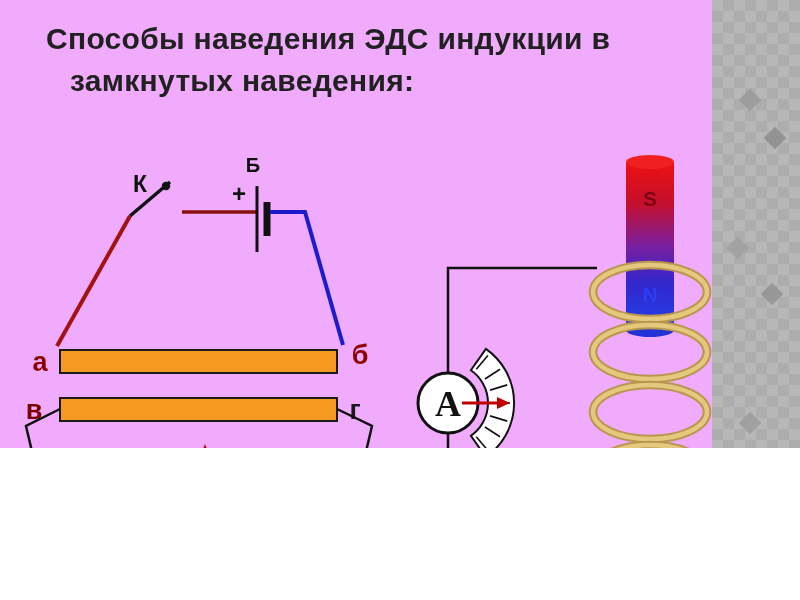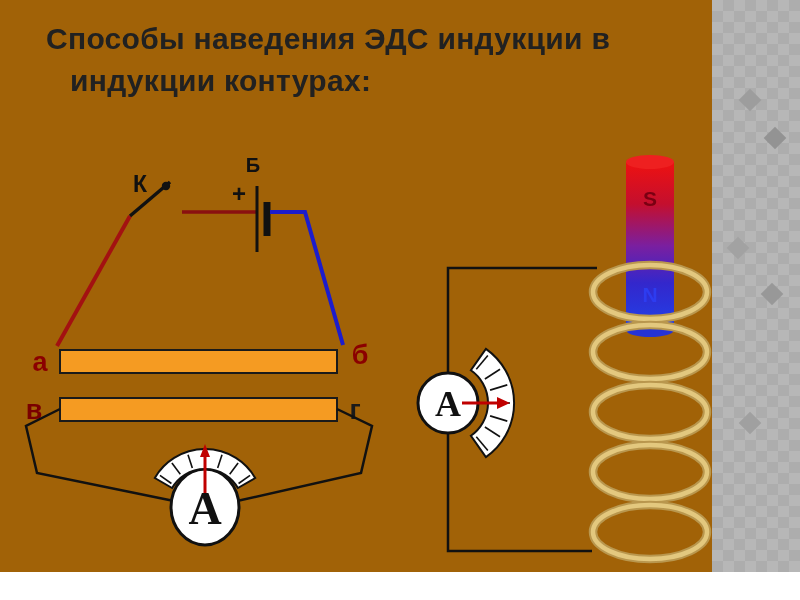--- a/index.html
+++ b/index.html
@@ -1,17 +1,17 @@
 <!DOCTYPE html>
 <html><head>
 <meta charset="utf-8">
 <style>
   html,body { margin:0; padding:0; background:#ffffff; }
   .slide {
-    position:relative; width:800px; height:572px; background:#a16207;
+    position:relative; width:800px; height:448px; background:#f0abfc;
     overflow:hidden; font-family:"Liberation Sans", sans-serif;
   }
   .title {
     position:absolute; left:46px; top:18px;
     font-weight:bold; font-size:30px; line-height:42px;
     color:#212121; letter-spacing:.3px;
   }
   .title .line { display:block; }
   .title .line2 { padding-left:24px; }
 
@@ -36,21 +36,21 @@
   .coil-outer { fill:none; stroke:#b9974e; stroke-width:8.5; }
   .coil-inner { fill:none; stroke:#e3c87e; stroke-width:4.5; }
 </style>
 </head>
 <body>
 
 <div class="slide">
 
   <div class="title">
     <span class="line line1">Способы наведения ЭДС индукции в</span>
-    <span class="line line2">индукции контурах:</span>
+    <span class="line line2">замкнутых наведения:</span>
   </div>
 
   <svg class="diagram left-diagram" width="400" height="440" viewBox="0 0 400 440">
 
     <line x1="47" y1="206" x2="120" y2="76" stroke="#a31111" stroke-width="4"></line>
 
     <line x1="120" y1="76" x2="160" y2="42" stroke="#111111" stroke-width="3.5"></line>
     <circle cx="156" cy="46" r="4.2" fill="#111111"></circle>
     <text x="130" y="52" class="hand" font-size="23" fill="#111111" text-anchor="middle">К</text>
 

